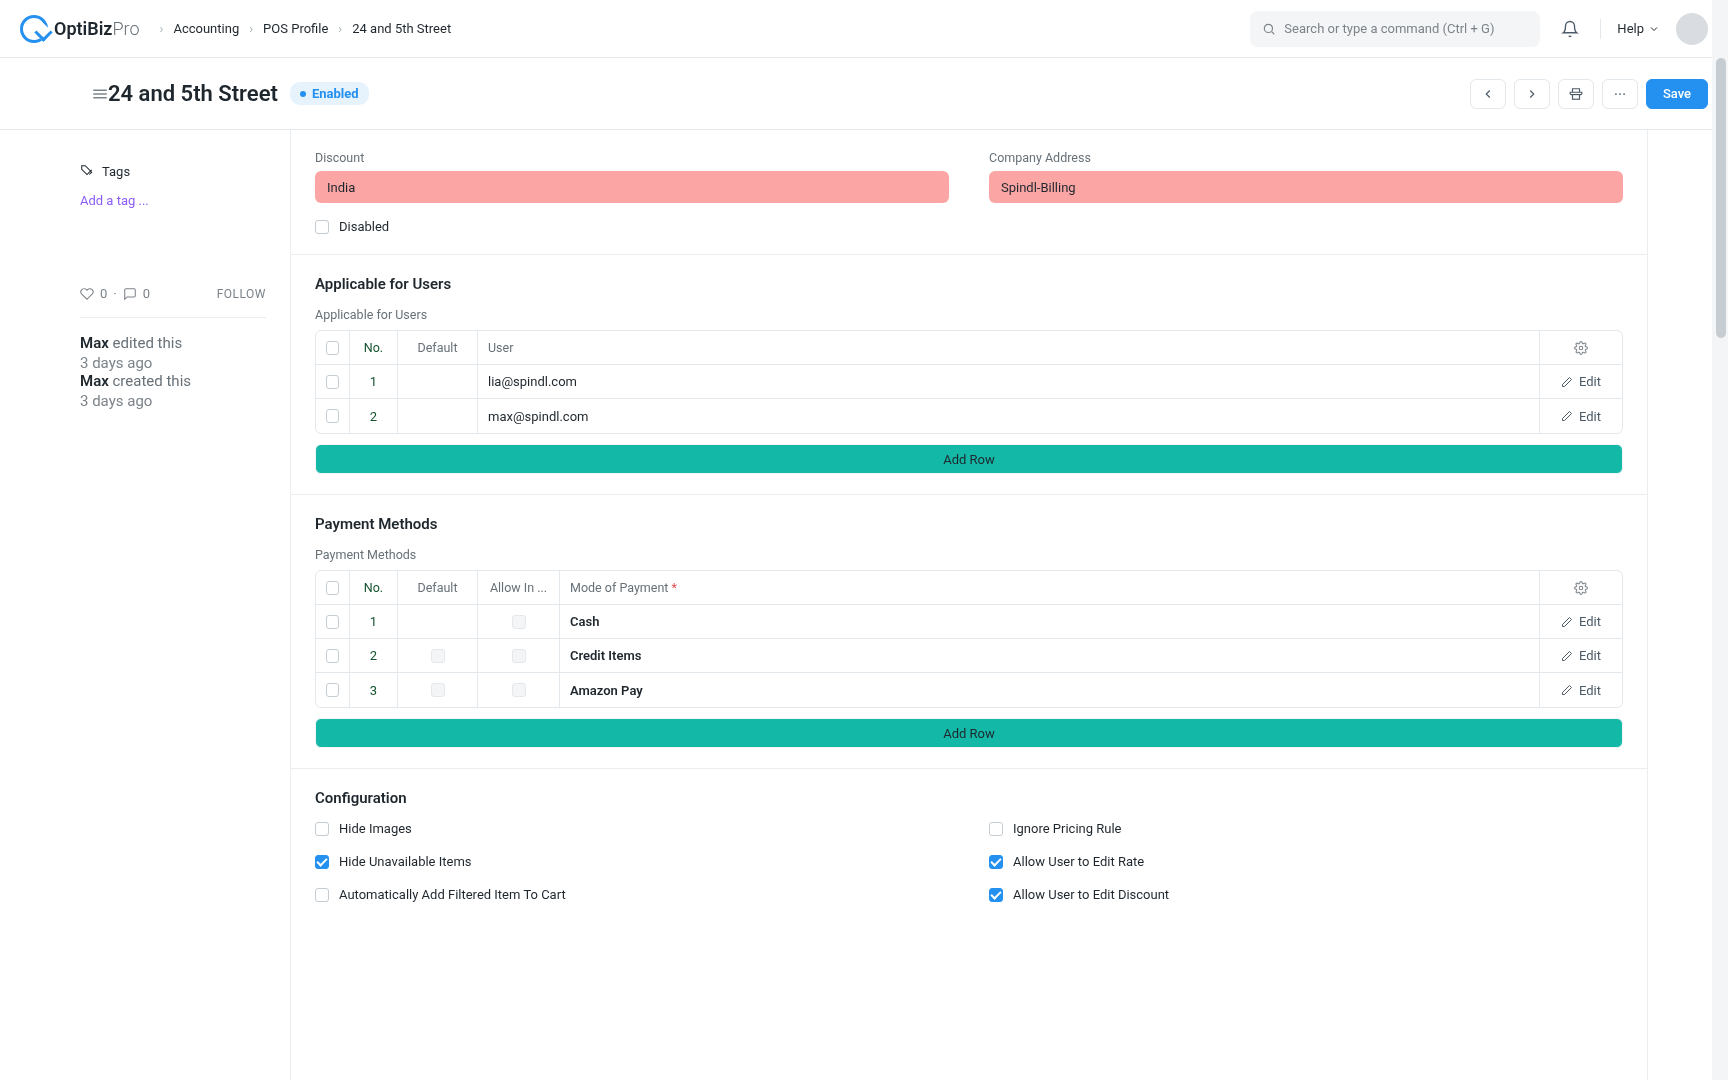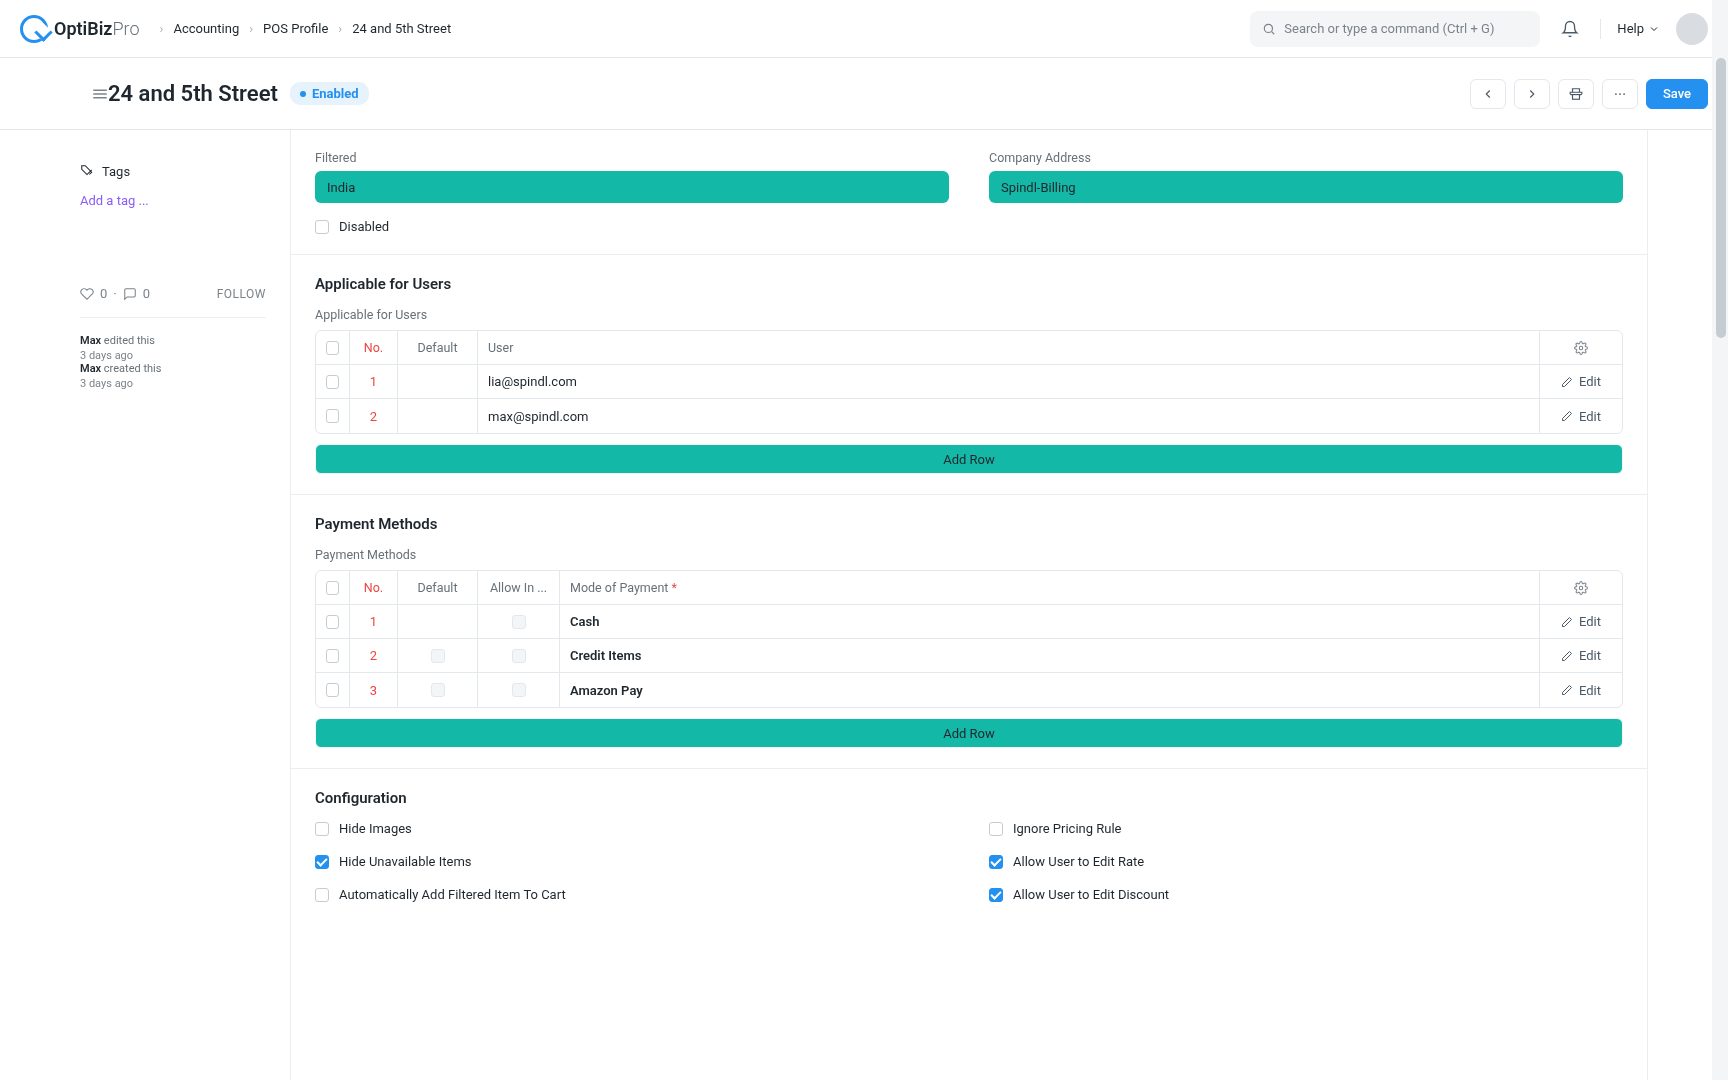--- a/index.html
+++ b/index.html
@@ -27,44 +27,44 @@
 .pagehead-right { margin-left: auto; display: flex; gap: 8px; }
 .btn { height: 30px; border: 1px solid #e3e8ed; background: #fff; border-radius: 6px; padding: 0 10px; display: flex; align-items: center; justify-content: center; color: #4c5a67; }
 .btn.primary { background: #2490ef; color: #fff; border-color: #2490ef; padding: 0 16px; font-weight: 500; }
 .body { display: flex; height: calc(1080px - 130px); }
 .sidebar { width: 290px; padding: 0 24px 0 80px; }
 .sidebar .tags-label { display: flex; gap: 8px; color: #1f272e; margin-top: 34px; }
 .sidebar .addtag { color: #8b5cf6; margin-top: 14px; }
 .social { display: flex; align-items: center; gap: 6px; margin-top: 78px; color: #7c838a; }
 .social .follow { margin-left: auto; letter-spacing: 0.5px; color: #7c838a; font-size: 12px; }
 .sidebar hr { border: none; border-top: 1px solid #ebeef0; margin: 16px 0; }
-.activity { margin-top: 0; font-size: 11px; }
+.activity { margin-top: 0; font-size: 15px; }
 .activity .who { font-weight: 600; color: #1f272e; }
 .activity .what { color: #687178; }
 .activity .when { color: #7c838a; margin-top: 2px; }
 .main { flex: 1; border-left: 1px solid #ebeef0; border-right: 1px solid #ebeef0; margin-right: 80px; padding: 0; overflow: hidden; background: #fff; }
 .section { padding: 20px 24px; border-bottom: 1px solid #ebeef0; }
 .section h3 { font-size: 15px; font-weight: 600; margin-bottom: 14px; }
 .two-col { display: flex; gap: 40px; }
 .two-col > div { flex: 1; }
 .field-label { color: #687178; font-size: 12.5px; margin-bottom: 6px; }
-.input { height: 32px; background: #14b8a6; border-radius: 6px; padding: 0 12px; display: flex; align-items: center; color: #1f272e; width: 100%; }
+.input { height: 32px; background: #fca5a5; border-radius: 6px; padding: 0 12px; display: flex; align-items: center; color: #1f272e; width: 100%; }
 .chk { display: flex; align-items: center; gap: 10px; margin-top: 16px; }
 .chk .box { width: 14px; height: 14px; border: 1.5px solid #c5cdd2; border-radius: 3px; background: #fff; flex-shrink: 0; }
 .chk .box.on { background: #2490ef; border-color: #2490ef; position: relative; }
 .chk .box.on::after { content: ""; position: absolute; left: 3px; top: 0; width: 4px; height: 8px; border: solid #fff; border-width: 0 2px 2px 0; transform: rotate(45deg); }
 .sublabel { color: #687178; font-size: 12.5px; margin-bottom: 8px; }
 .grid { border: 1px solid #e3e8ed; border-radius: 6px; overflow: hidden; }
 .grid-row { display: flex; border-bottom: 1px solid #e3e8ed; min-height: 34px; align-items: stretch; }
 .grid-row:last-child { border-bottom: none; }
 .grid-row.head { color: #687178; font-size: 12.5px; }
 .cell { padding: 8px 10px; border-right: 1px solid #e3e8ed; display: flex; align-items: center; }
 .cell:last-child { border-right: none; }
 .cell.chkcell { width: 34px; justify-content: center; }
-.cell.no { width: 48px; justify-content: center; color: #ef4444; }
+.cell.no { width: 48px; justify-content: center; color: #14532d; }
 .cell.def { width: 80px; justify-content: center; }
 .cell.allow { width: 82px; justify-content: center; }
 .cell.grow { flex: 1; }
 .cell.gear { width: 82px; justify-content: center; color: #7c838a; }
 .cell.edit { width: 82px; justify-content: center; gap: 6px; color: #4c5a67; }
 .addrow { margin-top: 10px; }
 .addrow .btn { background: #14b8a6; border-color: #f4f5f6; color: #1f272e; }
 .bold { font-weight: 600; }
 .star { color: #e24c4c; }
 .cfg { display: flex; gap: 40px; flex-wrap: wrap; }
@@ -188,21 +188,21 @@
     <div class="activity">
       <span class="who">Max</span> <span class="what">created this</span>
       <div class="when">3 days ago</div>
     </div>
   </div>
 
   <div class="main">
     <div class="section">
       <div class="two-col">
         <div>
-          <div class="field-label">Filtered</div>
+          <div class="field-label">Discount</div>
           <div class="input">India</div>
           <div class="chk">
             <span class="box"></span>
             <span>Disabled</span>
           </div>
         </div>
         <div>
           <div class="field-label">Company Address</div>
           <div class="input">Spindl-Billing</div>
         </div>

